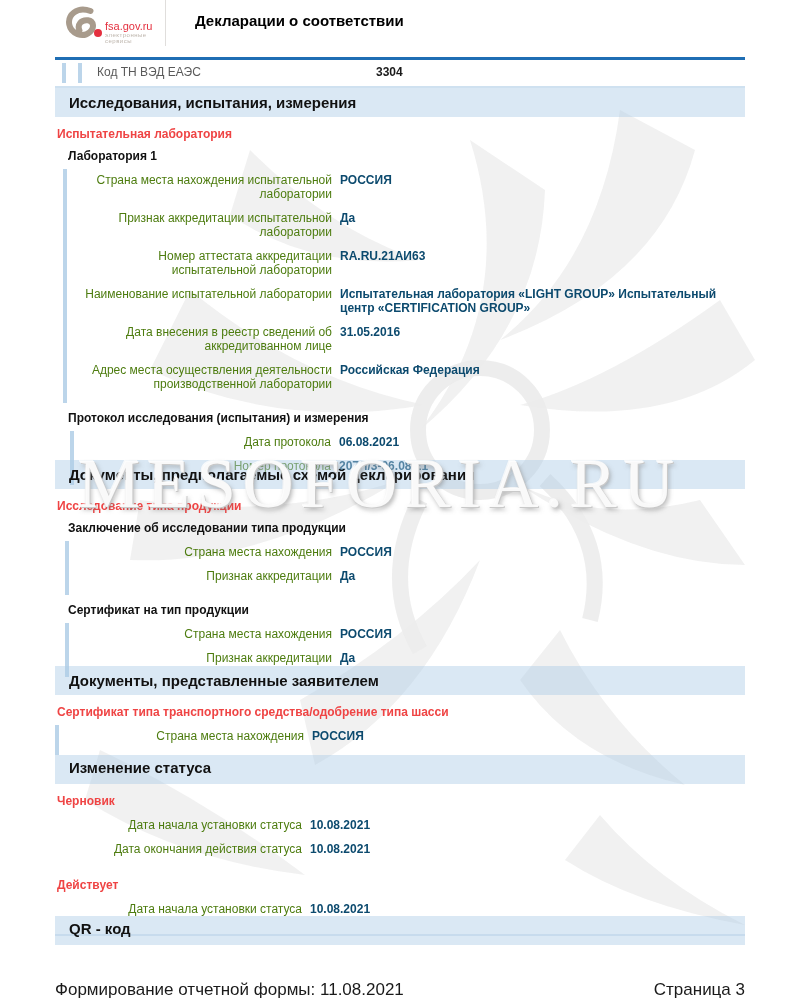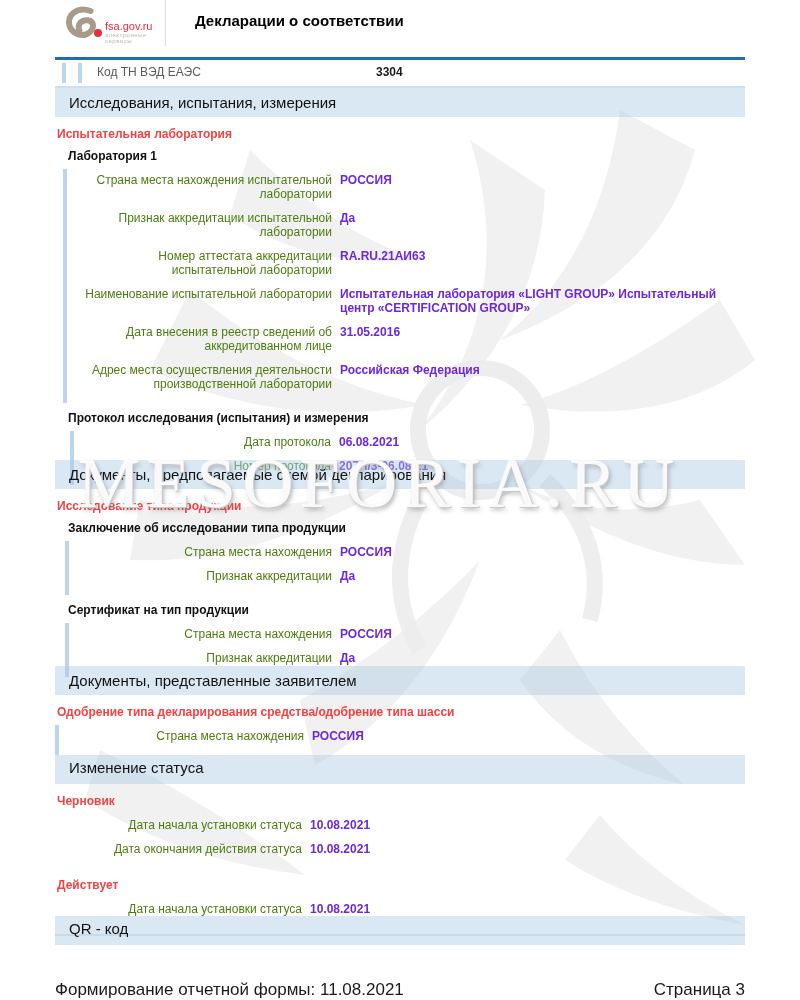--- a/index.html
+++ b/index.html
@@ -37,34 +37,34 @@
   .vbar{position:absolute;top:1px;width:4px;height:20px;background:#bcd5ea;}
   .vbar.b1{left:7px;}
   .vbar.b2{left:23px;}
   .code-label{position:absolute;left:42px;top:3px;width:279px;font-size:12px;color:#595959;}
   .code-value{position:absolute;left:321px;top:3px;font-size:12px;font-weight:bold;color:#1a1a1a;}
   
   .sec{z-index:1;}
   .sec-header{
     background:rgba(174,205,231,0.45);
     padding:6px 10px 6px 14px;
-    font-size:15px;font-weight:normal;color:#111;
+    font-size:15px;font-weight:bold;color:#111;
   }
   .sec-header.tall{padding:4px 10px 8px 14px;}
   .g0-title{margin:10px 0 0 2px;font-size:12px;font-weight:bold;color:#ef4444;}
   .g1-title{margin:8px 0 0 13px;font-size:12px;font-weight:bold;color:#111;}
   .rowgroup{margin-top:6px;border-left:4px solid #bcd5ea;padding:4px 0 2px 13px;}
   .rg-lab{margin-left:8px;--lw:252px;}
   .rg-protocol{margin-left:15px;--lw:244px;}
   .rg-l2{margin-left:10px;--lw:250px;}
   .rg-approval{margin-left:0;--lw:232px;}
   .rg-status{margin:6px 0 0 2px;border-left:none;padding-left:0;--lw:245px;}
   .row{display:grid;grid-template-columns:var(--lw) auto;column-gap:8px;padding:0 0 10px 0;}
   .row-label{font-size:12px;line-height:14px;color:#4d7c0f;text-align:right;}
-  .row-value{font-size:12px;line-height:14px;font-weight:bold;color:#6d28d9;}
+  .row-value{font-size:12px;line-height:14px;font-weight:bold;color:#0c4a6e;}
   .sec-divider{height:2px;background:#dde8f2;margin-top:6px;}
   
   .sec-research{top:88px;}
   .sec-scheme{top:460px;}
   .sec-applicant{top:666px;}
   .sec-status{top:755px;}
   .sec-qr{top:916px;}
   .footer{top:980px;display:flex;justify-content:space-between;font-size:17px;color:#1a1a1a;}
 </style>
 </head>
@@ -179,21 +179,21 @@
     </div>
     <div class="row">
       <div class="row-label">Признак аккредитации</div>
       <div class="row-value">Да</div>
     </div>
   </div>
 </div>
 
 <div class="layer sec sec-applicant">
   <div class="sec-header">Документы, представленные заявителем</div>
-  <div class="g0-title">Одобрение типа декларирования средства/одобрение типа шасси</div>
+  <div class="g0-title">Сертификат типа транспортного средства/одобрение типа шасси</div>
   <div class="rowgroup rg-approval">
     <div class="row">
       <div class="row-label">Страна места нахождения</div>
       <div class="row-value">РОССИЯ</div>
     </div>
   </div>
 </div>
 
 <div class="layer sec sec-status">
   <div class="sec-header tall">Изменение статуса</div>

